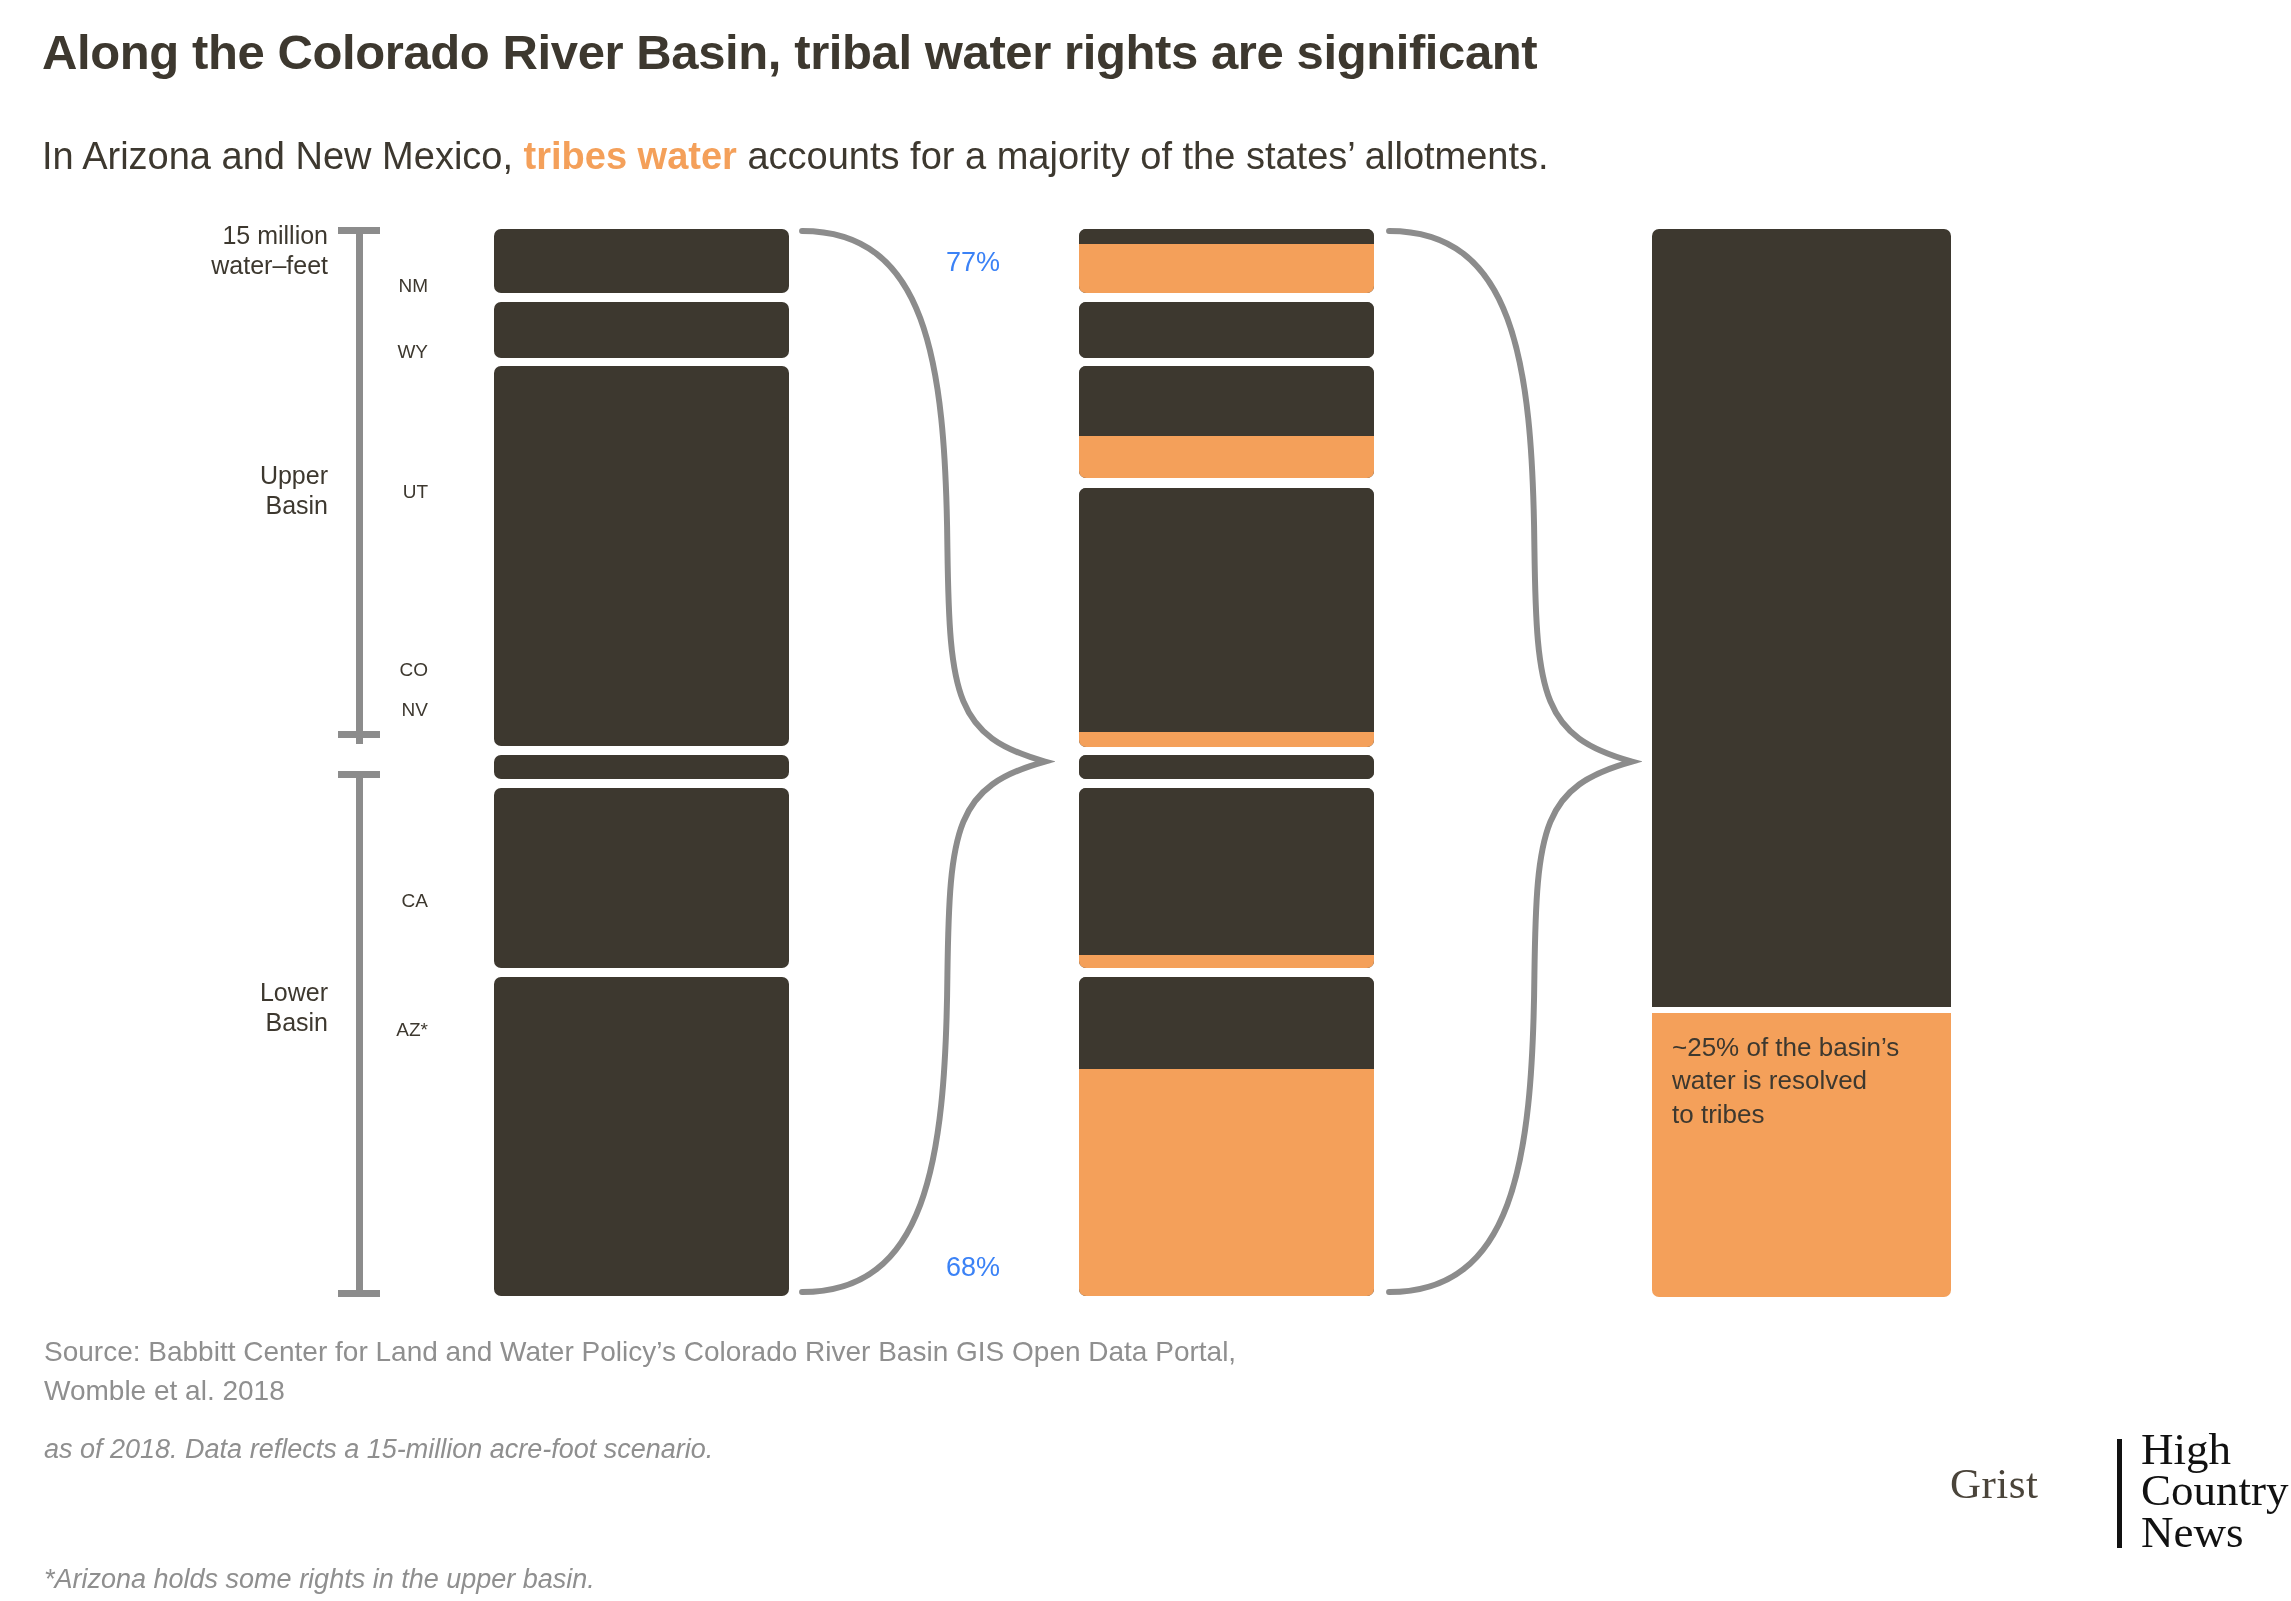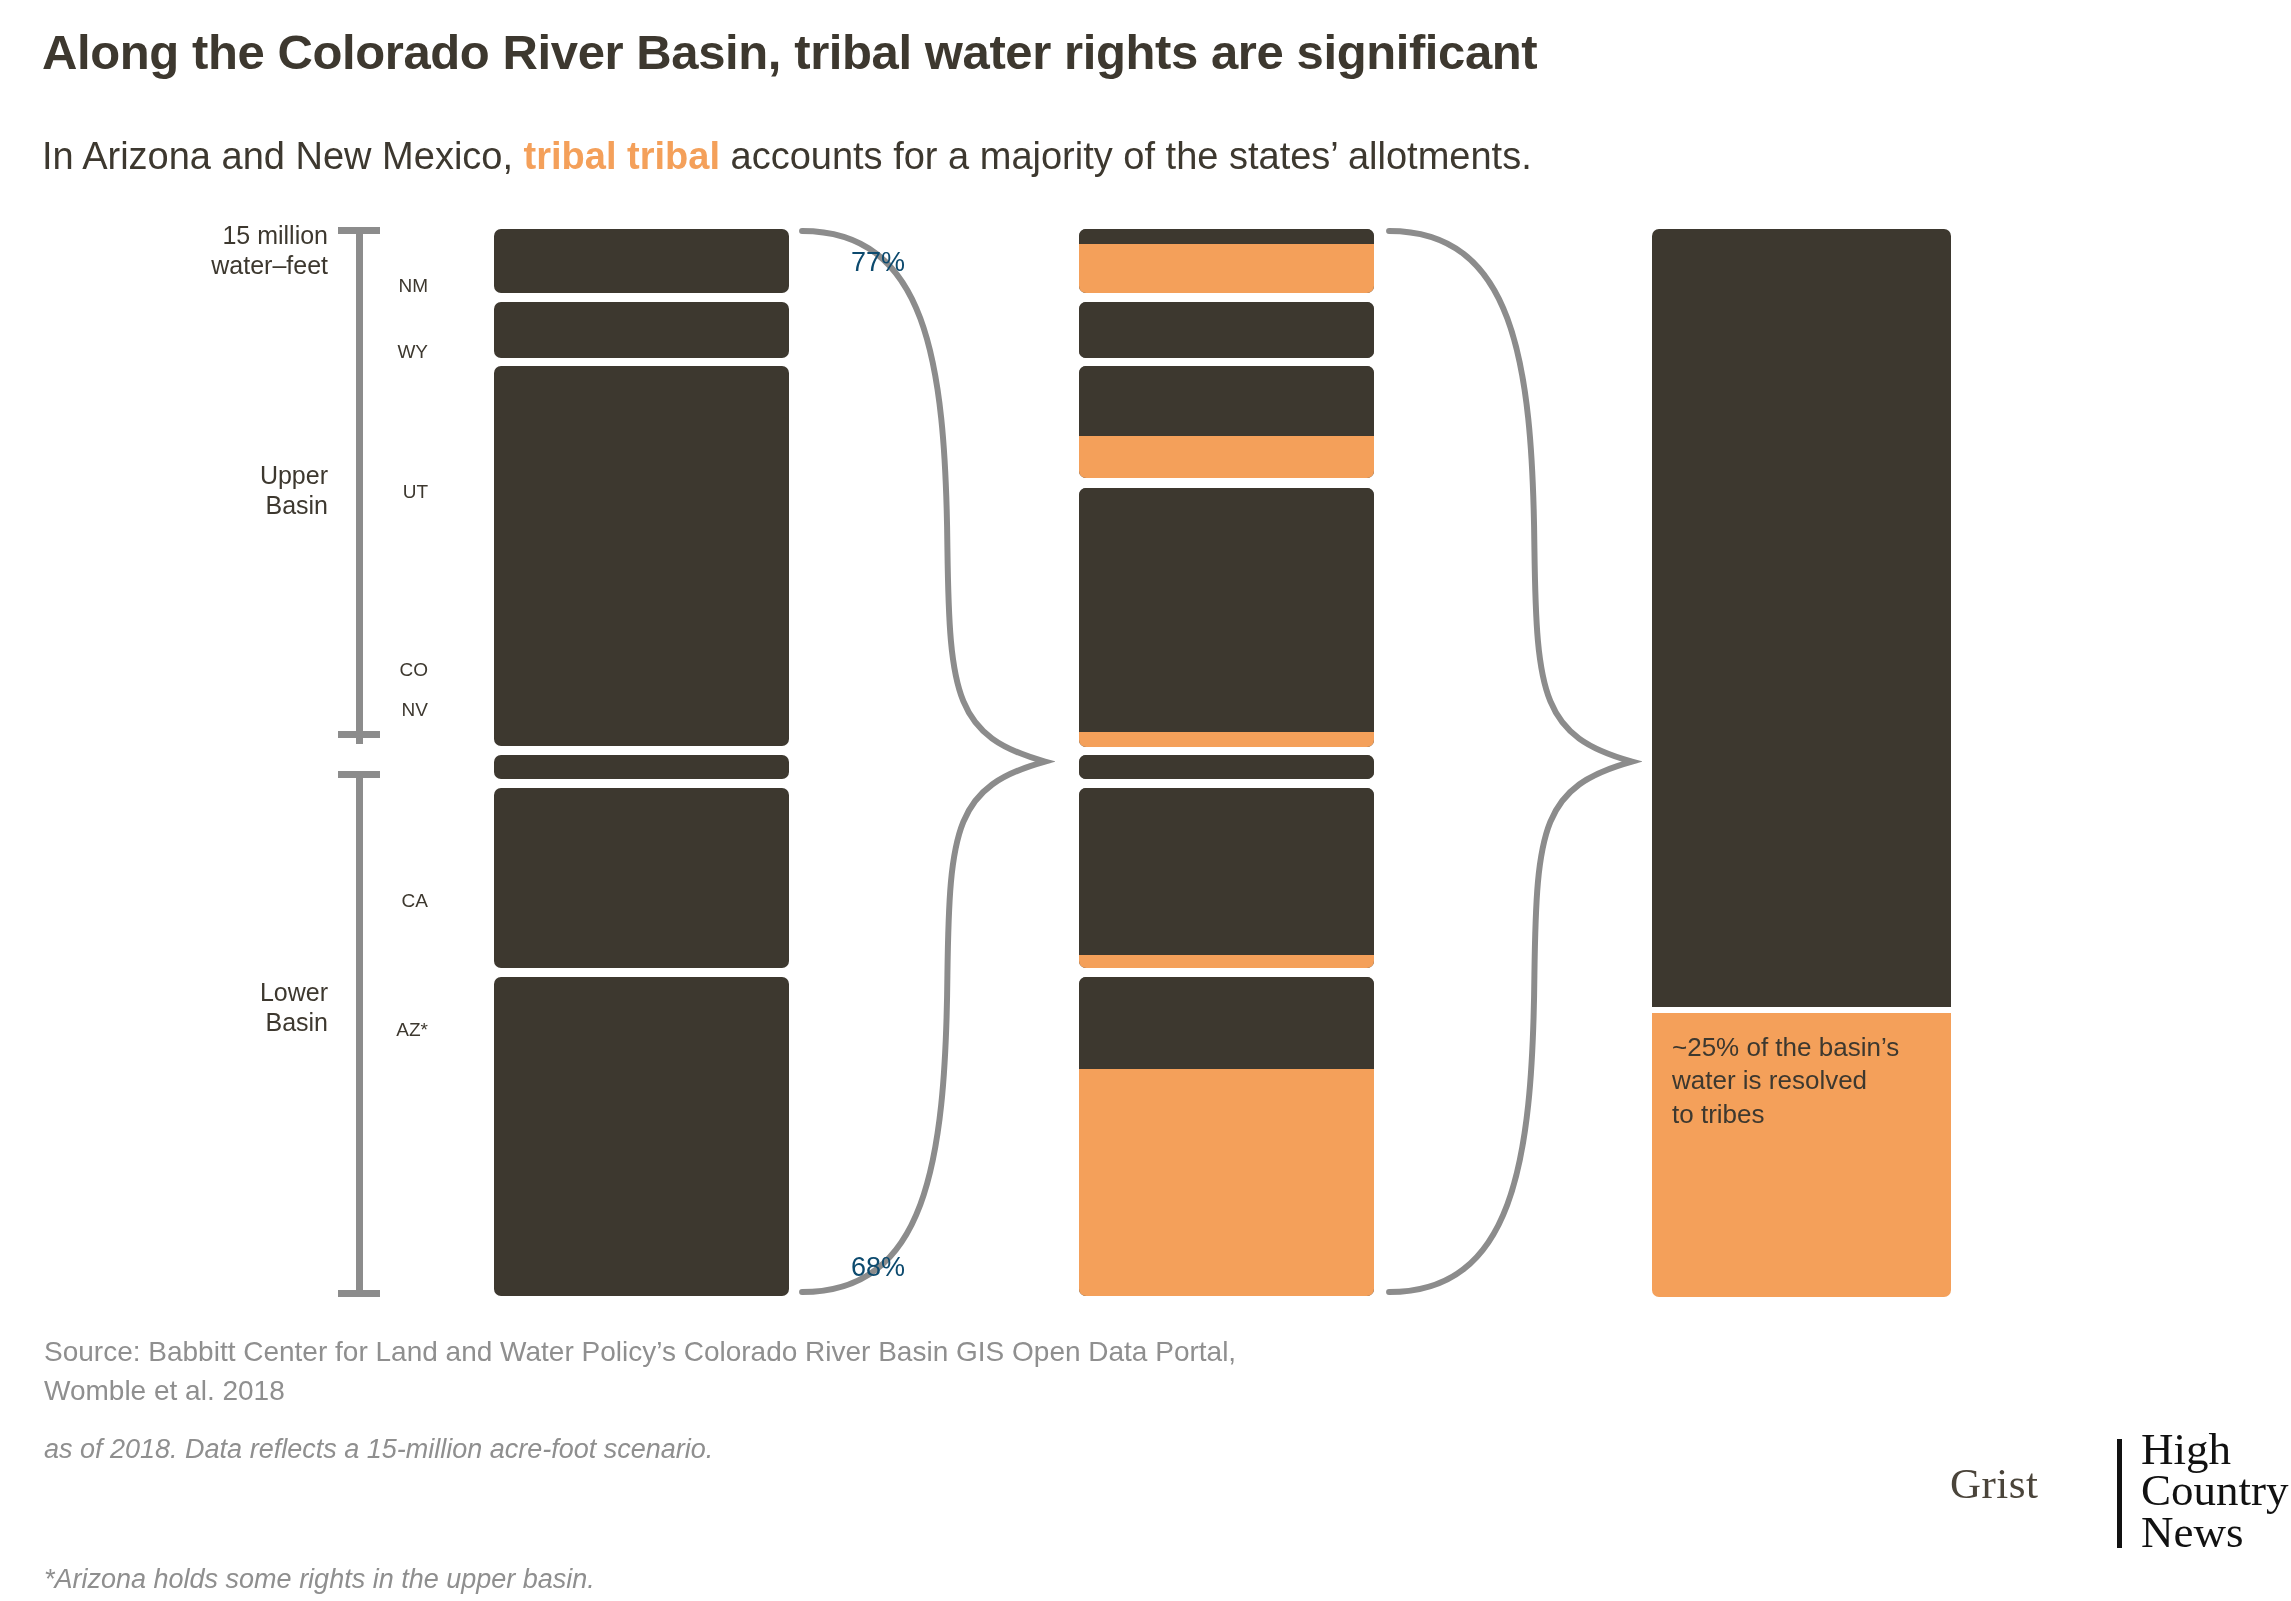--- a/index.html
+++ b/index.html
@@ -47,21 +47,21 @@
   
   .bar {
     position:absolute; border-radius:7px; overflow:hidden;
     background:#3d382f;
   }
   .seg { position:absolute; left:0; width:100%; }
   .seg.dark  { background:#3d382f; }
   .seg.orange{ background:#f4a05a; }
 
   .pct-label {
-    position:absolute; font-size:27px; color:#0c4a6e; text-align:left; width:149px;
+    position:absolute; font-size:27px; color:#3b82f6; text-align:right; width:149px;
   }
 
   
   .brace { position:absolute; }
 
   
   .total-dark {
     position:absolute; background:#3d382f;
     border-radius:7px 7px 0 0;
   }
@@ -96,21 +96,21 @@
   .logo-hcn {
     position:absolute; left:191px; top:-4px;
     font-family:"Liberation Serif", serif; font-size:45px; line-height:0.92;
     color:#111; font-weight:normal;
   }
 </style>
 </head>
 <body>
 
 <div class="headline">Along the Colorado River Basin, tribal water rights are significant</div>
-<div class="subhead"><span>In Arizona and New Mexico, </span><span class="hi">tribal tribal</span><span> accounts for a majority of the states’ allotments.</span></div>
+<div class="subhead"><span>In Arizona and New Mexico, </span><span class="hi">tribes water</span><span> accounts for a majority of the states’ allotments.</span></div>
 
 <div class="chart">
 
   <div class="axis-line" style="left:338px; top:-2px; width:42px; height:7px;"></div>
   <div class="axis-line" style="left:356px; top:-2px; width:7px; height:517px;"></div>
   <div class="axis-line" style="left:338px; top:502px; width:42px; height:7px;"></div>
   <div class="axis-line" style="left:338px; top:542px; width:42px; height:7px;"></div>
   <div class="axis-line" style="left:356px; top:542px; width:7px; height:525px;"></div>
   <div class="axis-line" style="left:338px; top:1061px; width:42px; height:7px;"></div>
 

